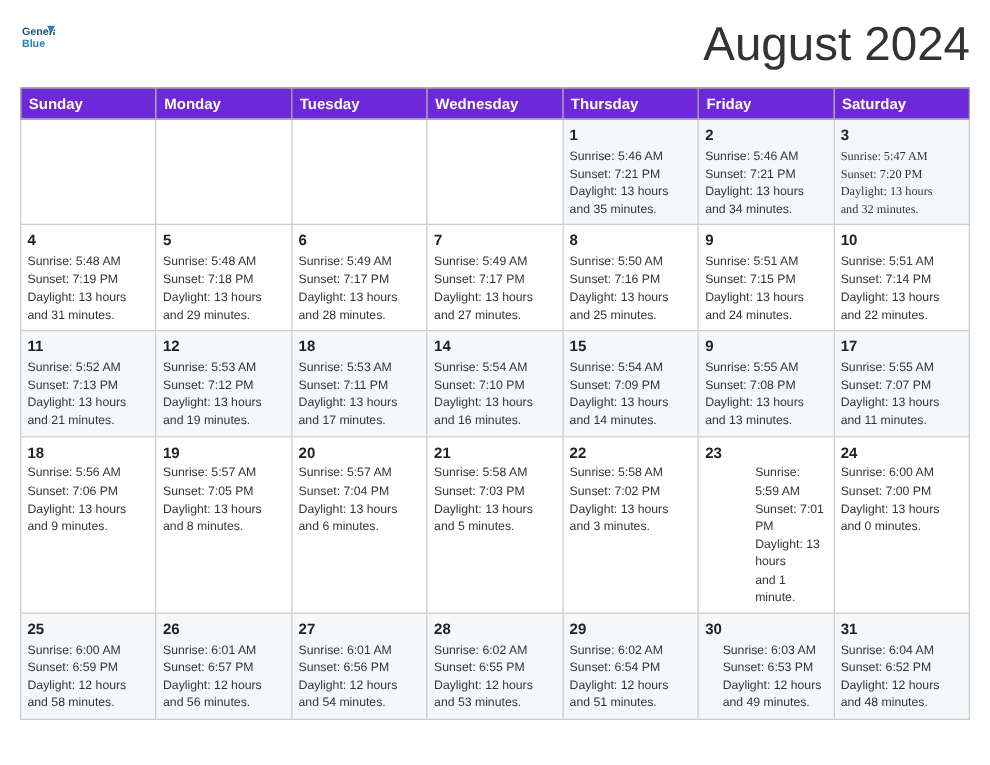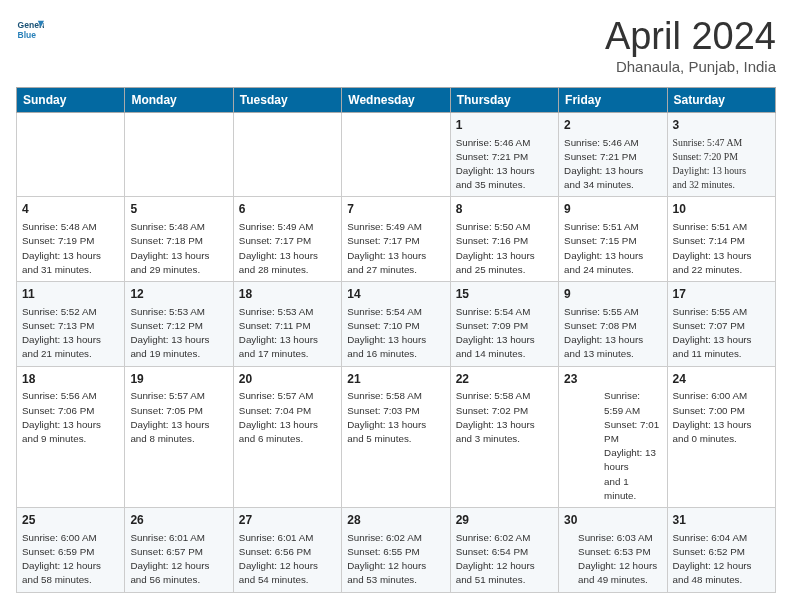--- a/index.html
+++ b/index.html
@@ -37,21 +37,21 @@
     .location {
       font-size: 15px;
       color: #555;
     }
     table {
       width: 100%;
       border-collapse: collapse;
       font-size: 10.5px;
     }
     thead tr th {
-      background-color: #0369a1;
+      background-color: #6d28d9;
       color: #fff;
       text-align: left;
       padding: 5px 6px;
       font-size: 12px;
       font-weight: bold;
       border: 1px solid #aaa;
     }
     tbody tr td {
       border: 1px solid #ccc;
       vertical-align: top;
@@ -87,22 +87,21 @@
 <div class="header">
   <div class="logo">
     <svg class="logo-icon" viewBox="0 0 36 36">
       <rect x="0" y="0" width="36" height="36" fill="white"></rect>
       <text x="2" y="15" font-size="11" font-weight="bold" fill="#1a5276">General</text>
       <text x="2" y="28" font-size="11" font-weight="bold" fill="#2980b9">Blue</text>
       <polygon points="28,6 36,6 32,14" fill="#2980b9"></polygon>
     </svg>
   </div>
   <div class="title-block">
-    <div class="month-title">April 2024</div>
-    <div class="location">Dhanaula, Punjab, India</div>
+    <div class="month-title">August 2024</div>
   </div>
 </div>
 
 <table>
   <thead>
     <tr>
     <th>Sunday</th>
         <th>Monday</th>
         <th>Tuesday</th>
         <th>Wednesday</th>

